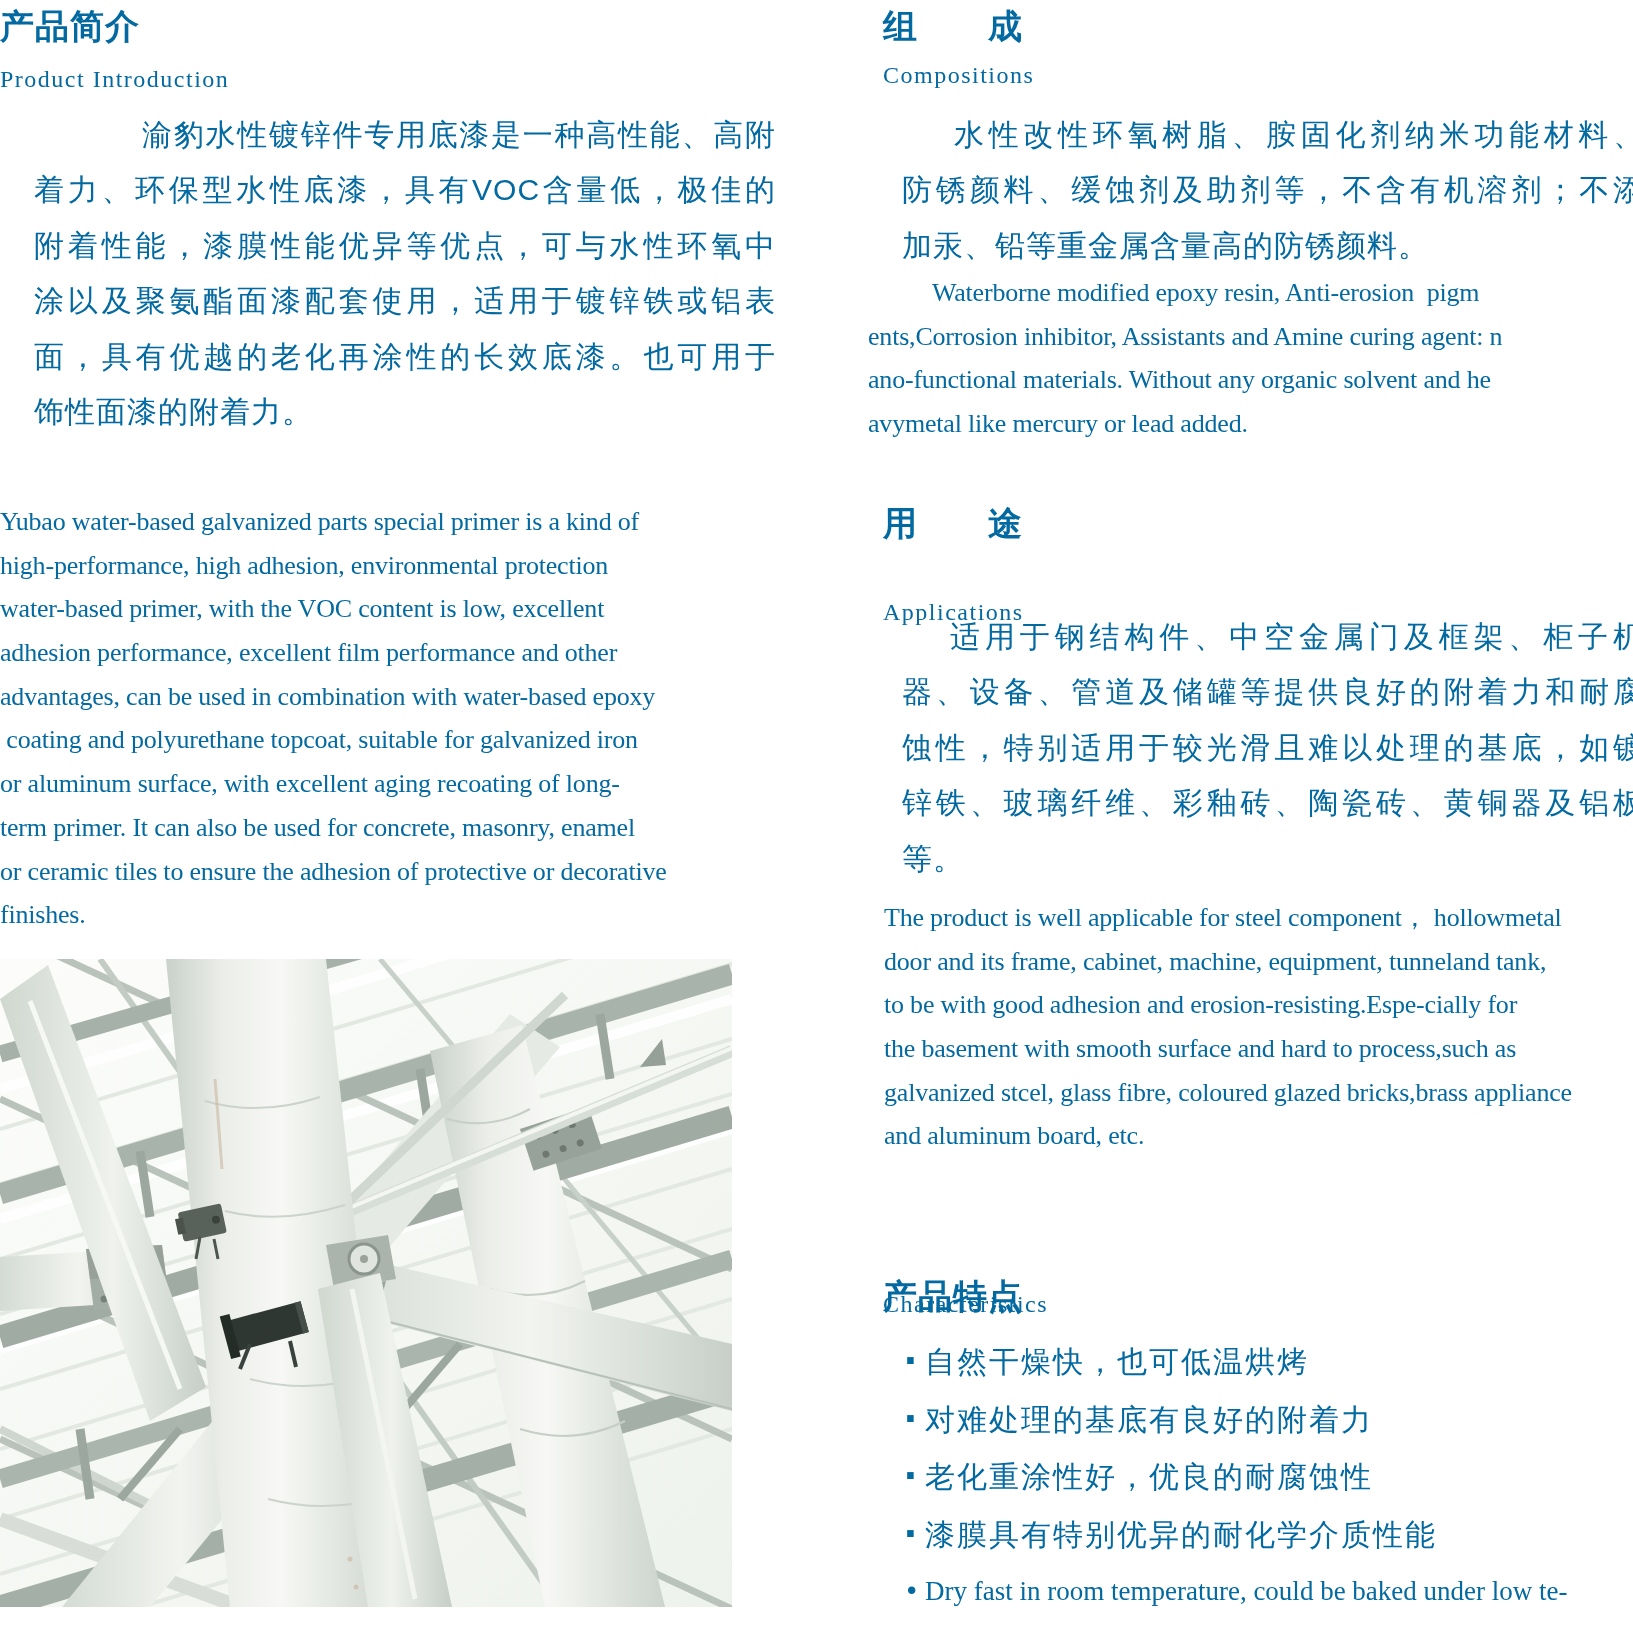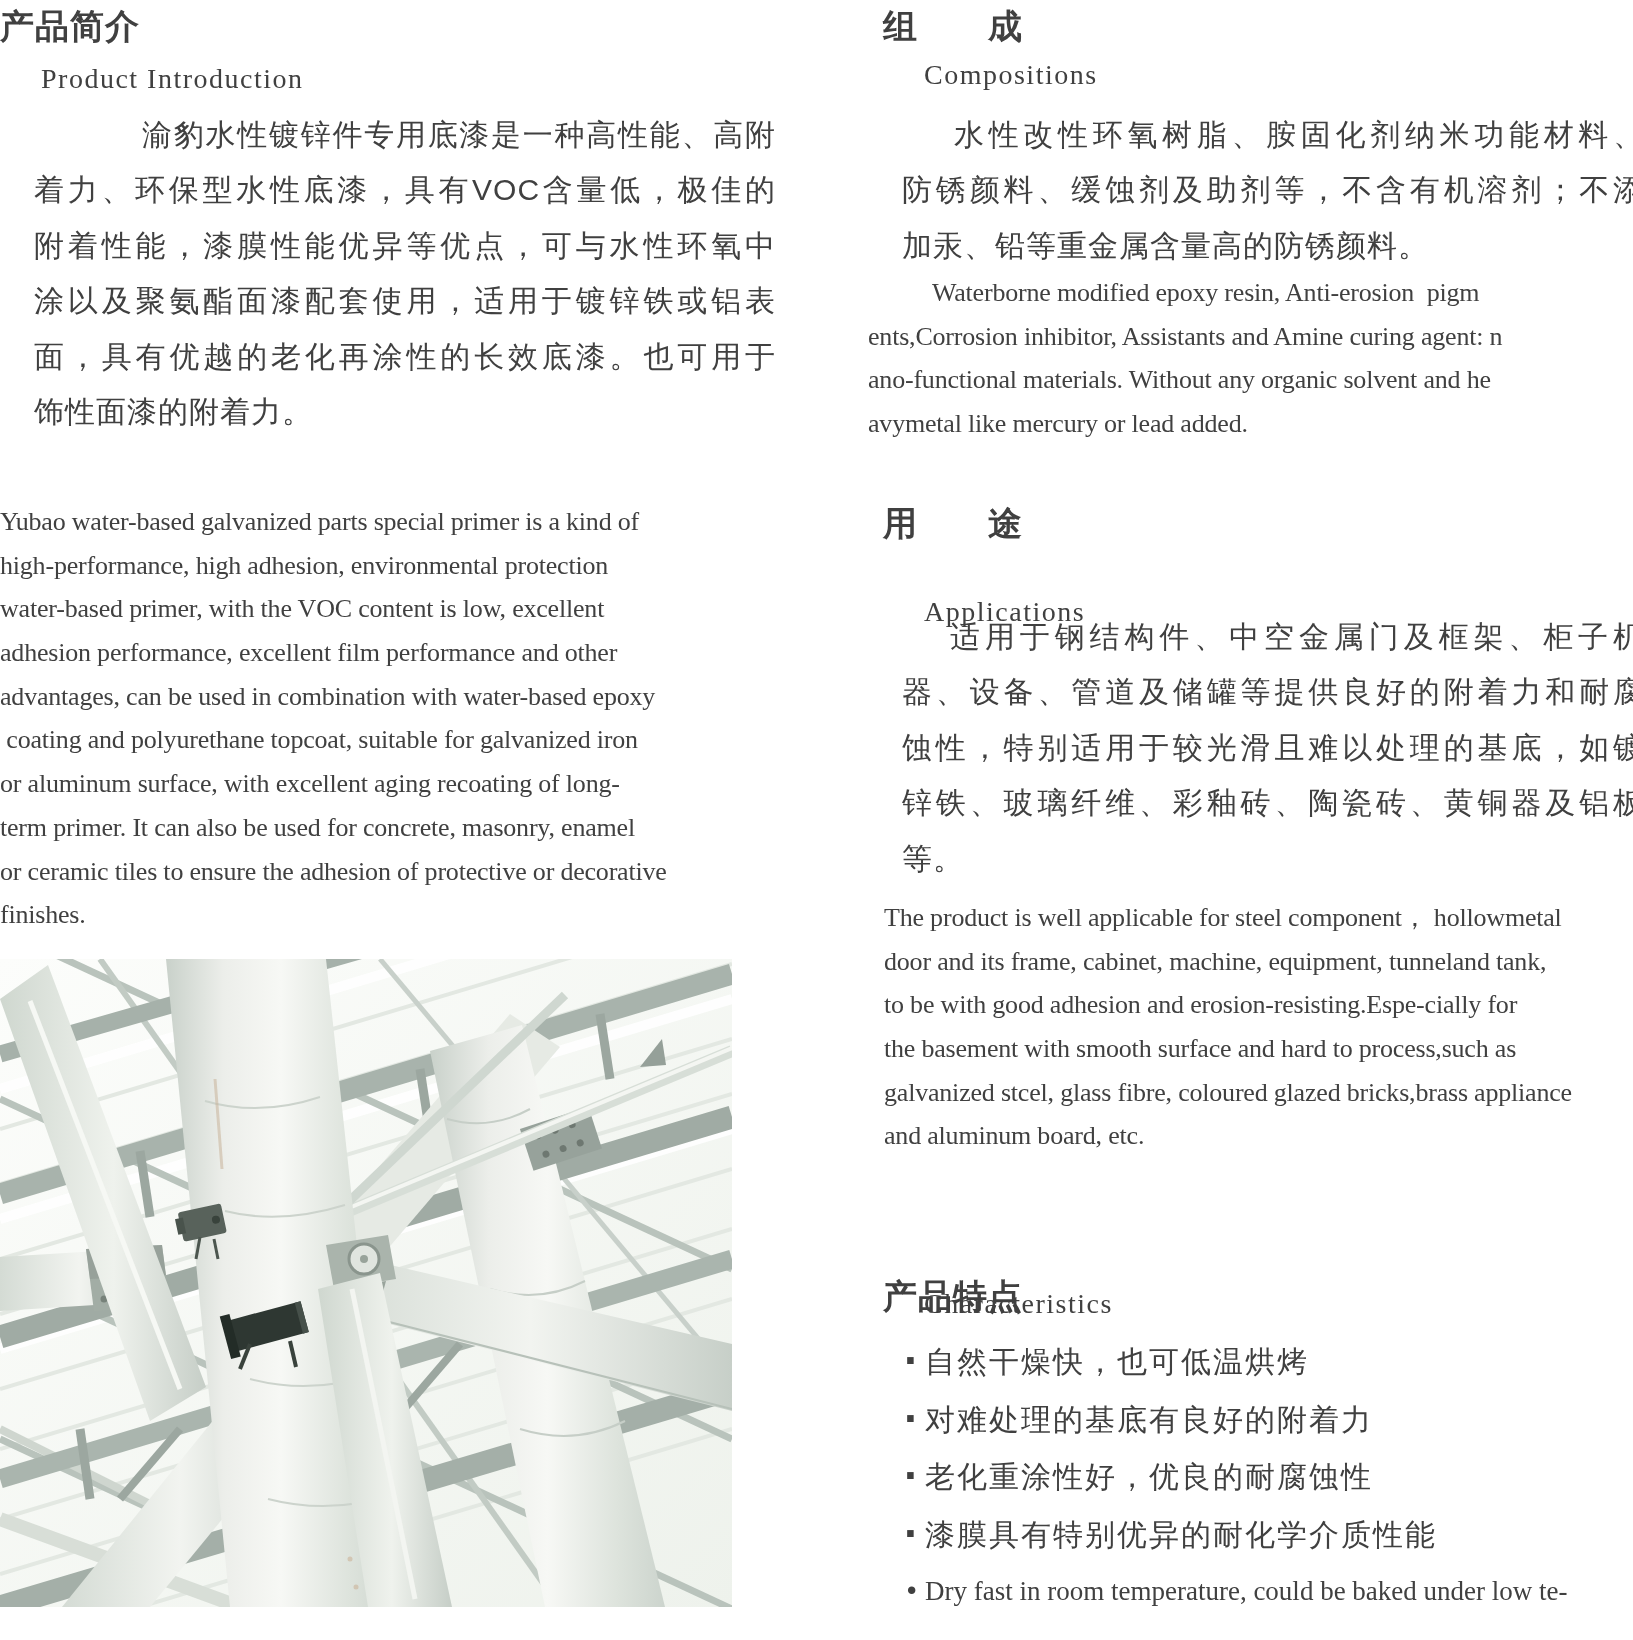--- a/index.html
+++ b/index.html
@@ -1,38 +1,37 @@
 <!DOCTYPE html>
 <html><head>
 <meta charset="utf-8">
 <style>
   html,body{margin:0;padding:0;background:#ffffff;}
   .page{
     position:relative;
     width:1633px;height:1640px;
     background:#ffffff;
     overflow:hidden;
-    color:#404040;
+    color:#0369a1;
     font-family:"Liberation Sans",sans-serif;
   }
   .abs{position:absolute;}
   
   .col-left{left:0;top:0;width:748px;height:1640px;}
   .col-right{left:868px;top:0;width:748px;height:1640px;}
   
   .head-cn{
     font-size:34px;font-weight:700;letter-spacing:1px;
     line-height:44px;white-space:pre;
     font-family:"Liberation Sans",sans-serif;
   }
   .head-en{
-    font-size:28px;font-weight:400;letter-spacing:1.5px;
+    font-size:24px;font-weight:400;letter-spacing:1.5px;
     line-height:30px;white-space:pre;
     font-family:"Liberation Serif",serif;
-    padding-left:41px;
   }
   .rt-indent{margin-left:15px;}
   
   .cn-par{width:742px;margin-left:34px;}
   .cn-par .line{
     font-size:30px;line-height:55.4px;letter-spacing:1px;
     text-align:justify;text-align-last:justify;
     height:55.4px;overflow:hidden;
   }
   .cn-par .line:first-child{text-indent:var(--ind,0px);}

